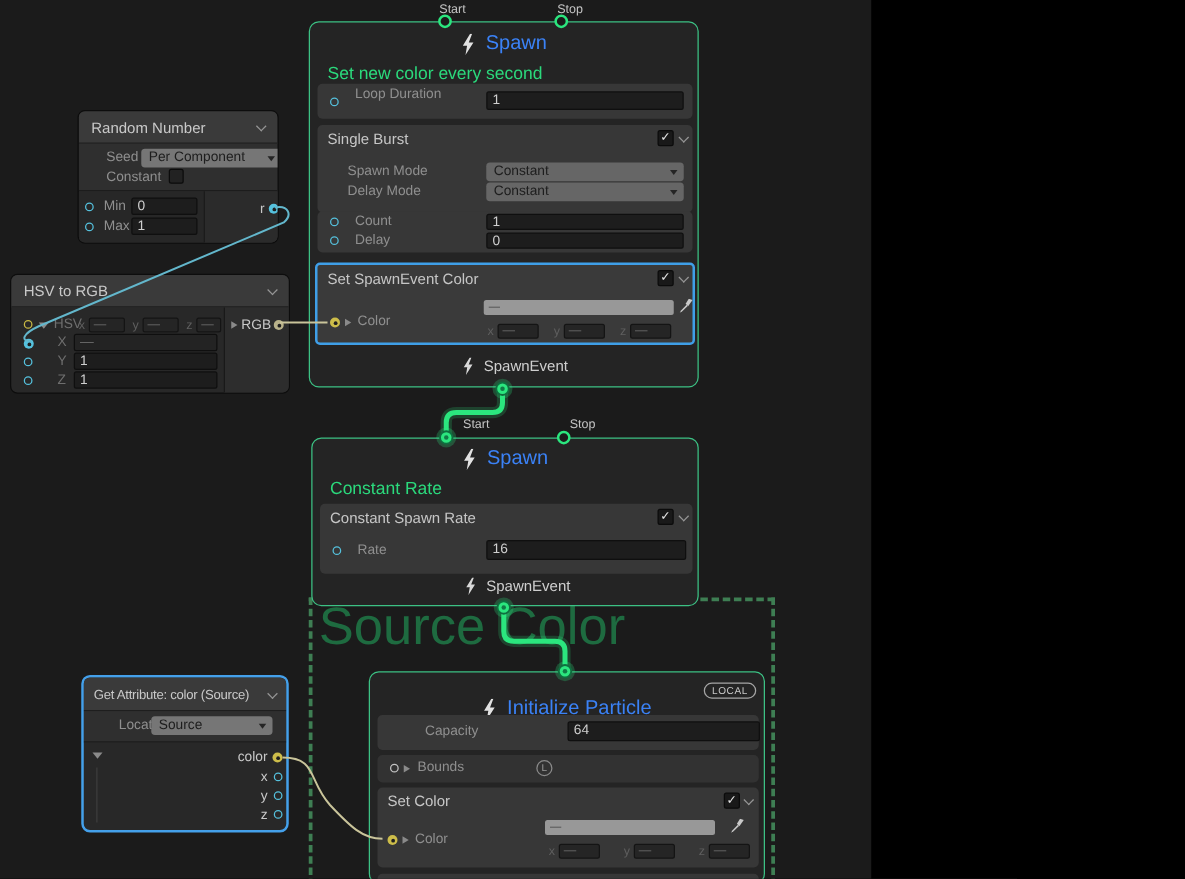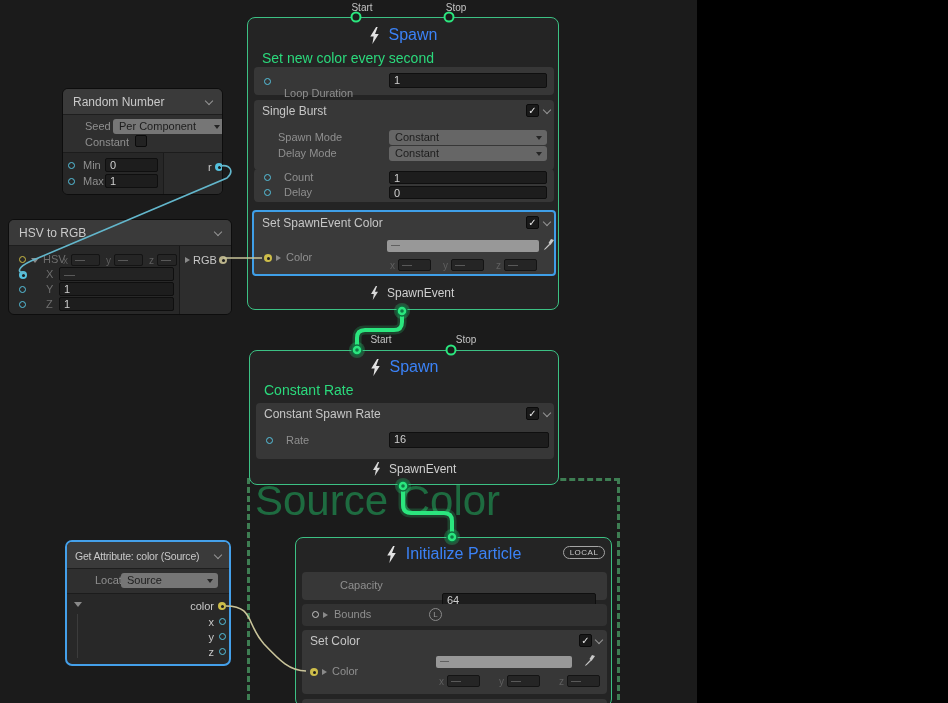--- a/index.html
+++ b/index.html
@@ -160,21 +160,21 @@
     <div class="ctx-title" style="top:8px;">
       <svg width="11" height="17" viewBox="0 0 10 16">
         <path d="M6.5 0 L1 9 H4.2 L3 16 L9 6.5 H5.5 L8 0 Z" fill="#e2e2e2"></path>
         </svg>
       <span>Spawn</span>
     </div>
     <div class="ctx-sub" style="left:14px; top:32px;">Set new color every second</div>
 
     <div class="panel" style="left:6px; top:49px; width:300px; height:28px;">
       <span class="port cyan" style="left:10px; top:11px;"></span>
-      <span class="lbl" style="left:30px; top:20px;">Loop Duration</span>
+      <span class="lbl" style="left:30px; top:2px;">Loop Duration</span>
       <div class="field" style="left:135px; top:6px; width:158px; height:15px;">1</div>
     </div>
 
     <div class="panel" style="left:6px; top:82px; width:300px; height:70px;">
       <span class="hdr">Single Burst</span>
       <div class="chk" style="left:272px; top:4px;">✓</div>
       <span class="chev" style="left:290px; top:7px;"></span>
       <span class="lbl" style="left:24px; top:31px;">Spawn Mode</span>
       <div class="dropdown" style="left:135px; top:30px; width:158px; height:15px;">Constant</div>
       <span class="lbl" style="left:24px; top:47px;">Delay Mode</span>
@@ -261,31 +261,31 @@
     <span class="port yellow filled" style="left:151px; top:60px;"></span>
     <span class="lbl bright" style="left:125px; top:74px; width:22px; text-align:right;">x</span>
     <span class="port cyan" style="left:152px; top:76px;"></span>
     <span class="lbl bright" style="left:125px; top:89px; width:22px; text-align:right;">y</span>
     <span class="port cyan" style="left:152px; top:91px;"></span>
     <span class="lbl bright" style="left:125px; top:104px; width:22px; text-align:right;">z</span>
     <span class="port cyan" style="left:152px; top:106px;"></span>
   </div>
 
   <div class="ctx" style="left:295px; top:537px; width:317px; height:170px;">
-    <div class="ctx-title" style="top:7px;">
+    <div class="ctx-title" style="top:20px;">
       <svg width="11" height="17" viewBox="0 0 10 16">
         <path d="M6.5 0 L1 9 H4.2 L3 16 L9 6.5 H5.5 L8 0 Z" fill="#e2e2e2"></path>
         </svg>
       <span>Initialize Particle</span>
     </div>
     <div class="badge" style="left:267px; top:8px; width:42px; height:13px;">LOCAL</div>
 
     <div class="panel" style="left:6px; top:34px; width:305px; height:28px;">
       <span class="lbl" style="left:38px; top:7px;">Capacity</span>
-      <div class="field" style="left:140px; top:5px; width:154px; height:16px;margin-top:16px;">64</div>
+      <div class="field" style="left:152px; top:5px; width:154px; height:16px;">64</div>
     </div>
 
     <div class="panel" style="left:6px; top:66px; width:305px; height:22px; background:#323232;">
       <span class="port white" style="left:10px; top:7px;"></span>
       <span class="tri-r" style="left:21px; top:8px;"></span>
       <span class="lbl" style="left:32px; top:4px;">Bounds</span>
       <div class="licon" style="left:127px; top:4px;">L</div>
     </div>
 
     <div class="panel" style="left:6px; top:92px; width:305px; height:64px;">

